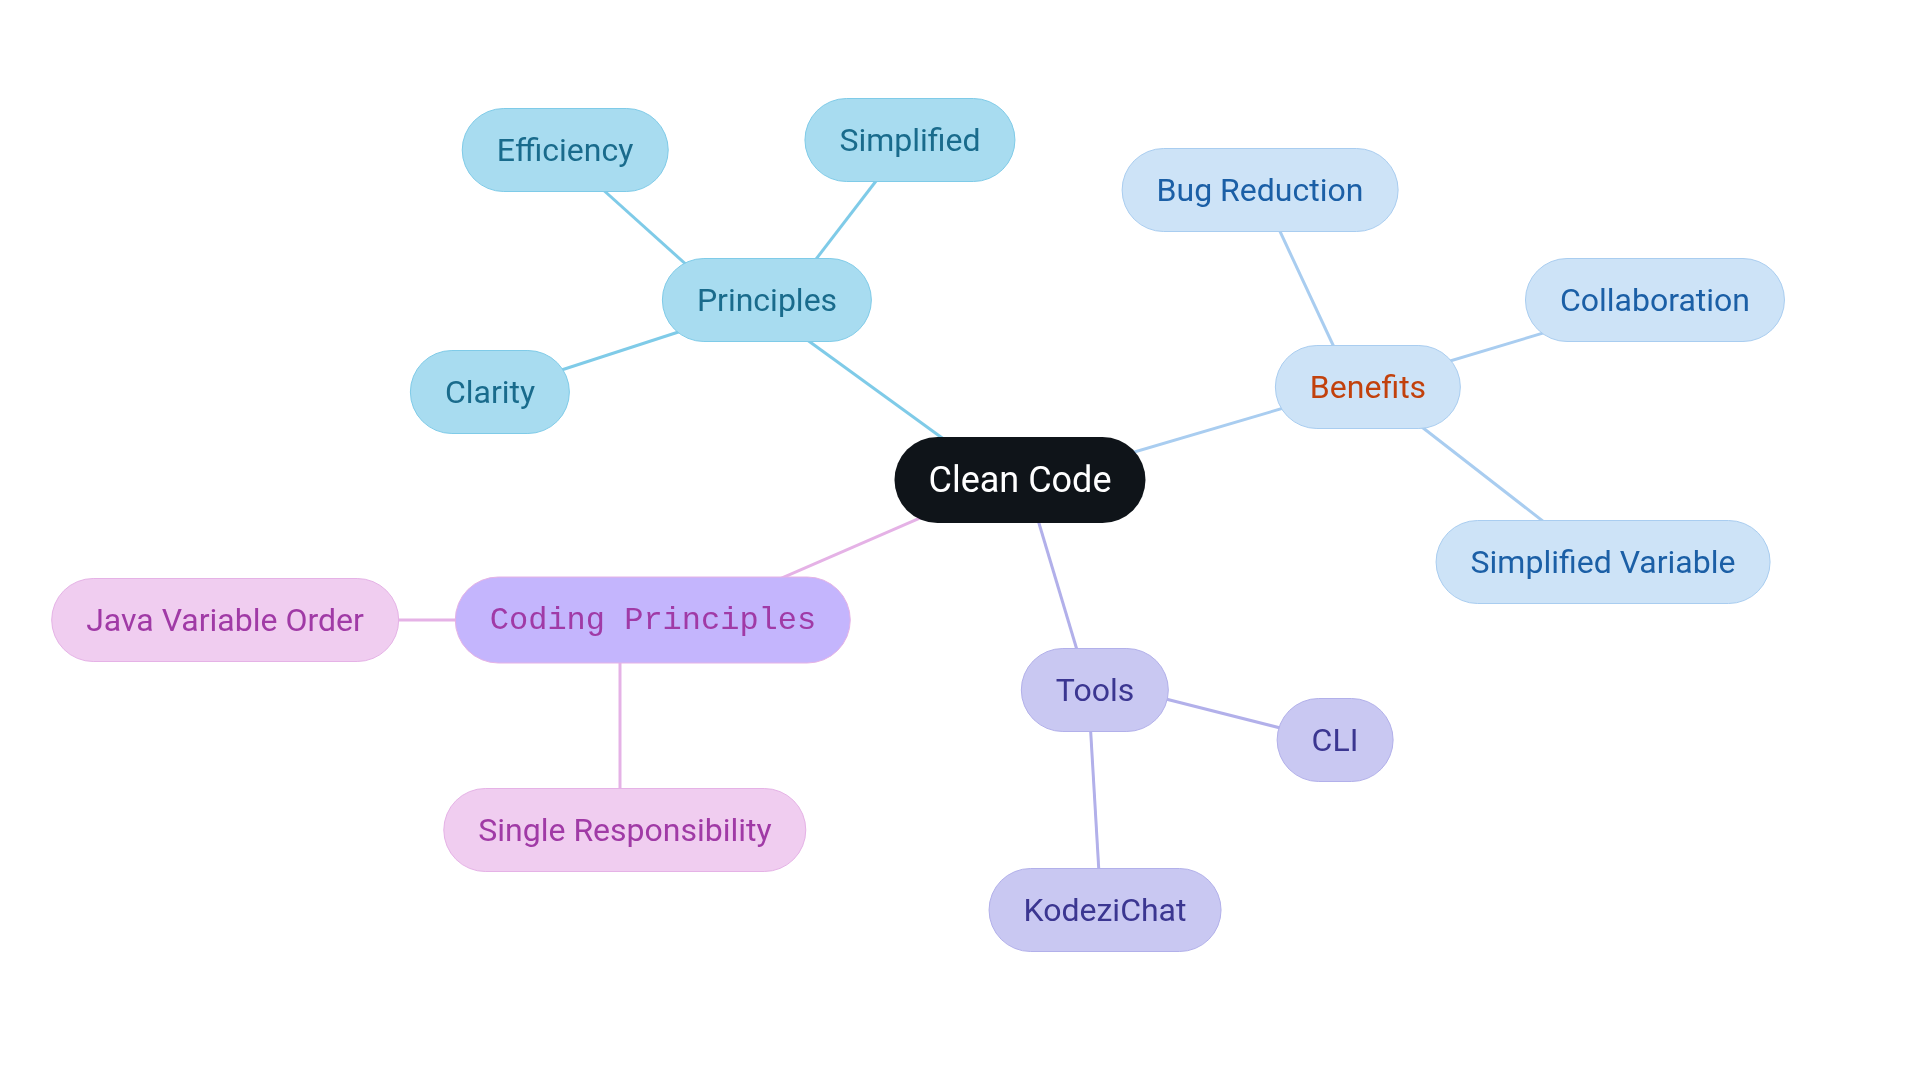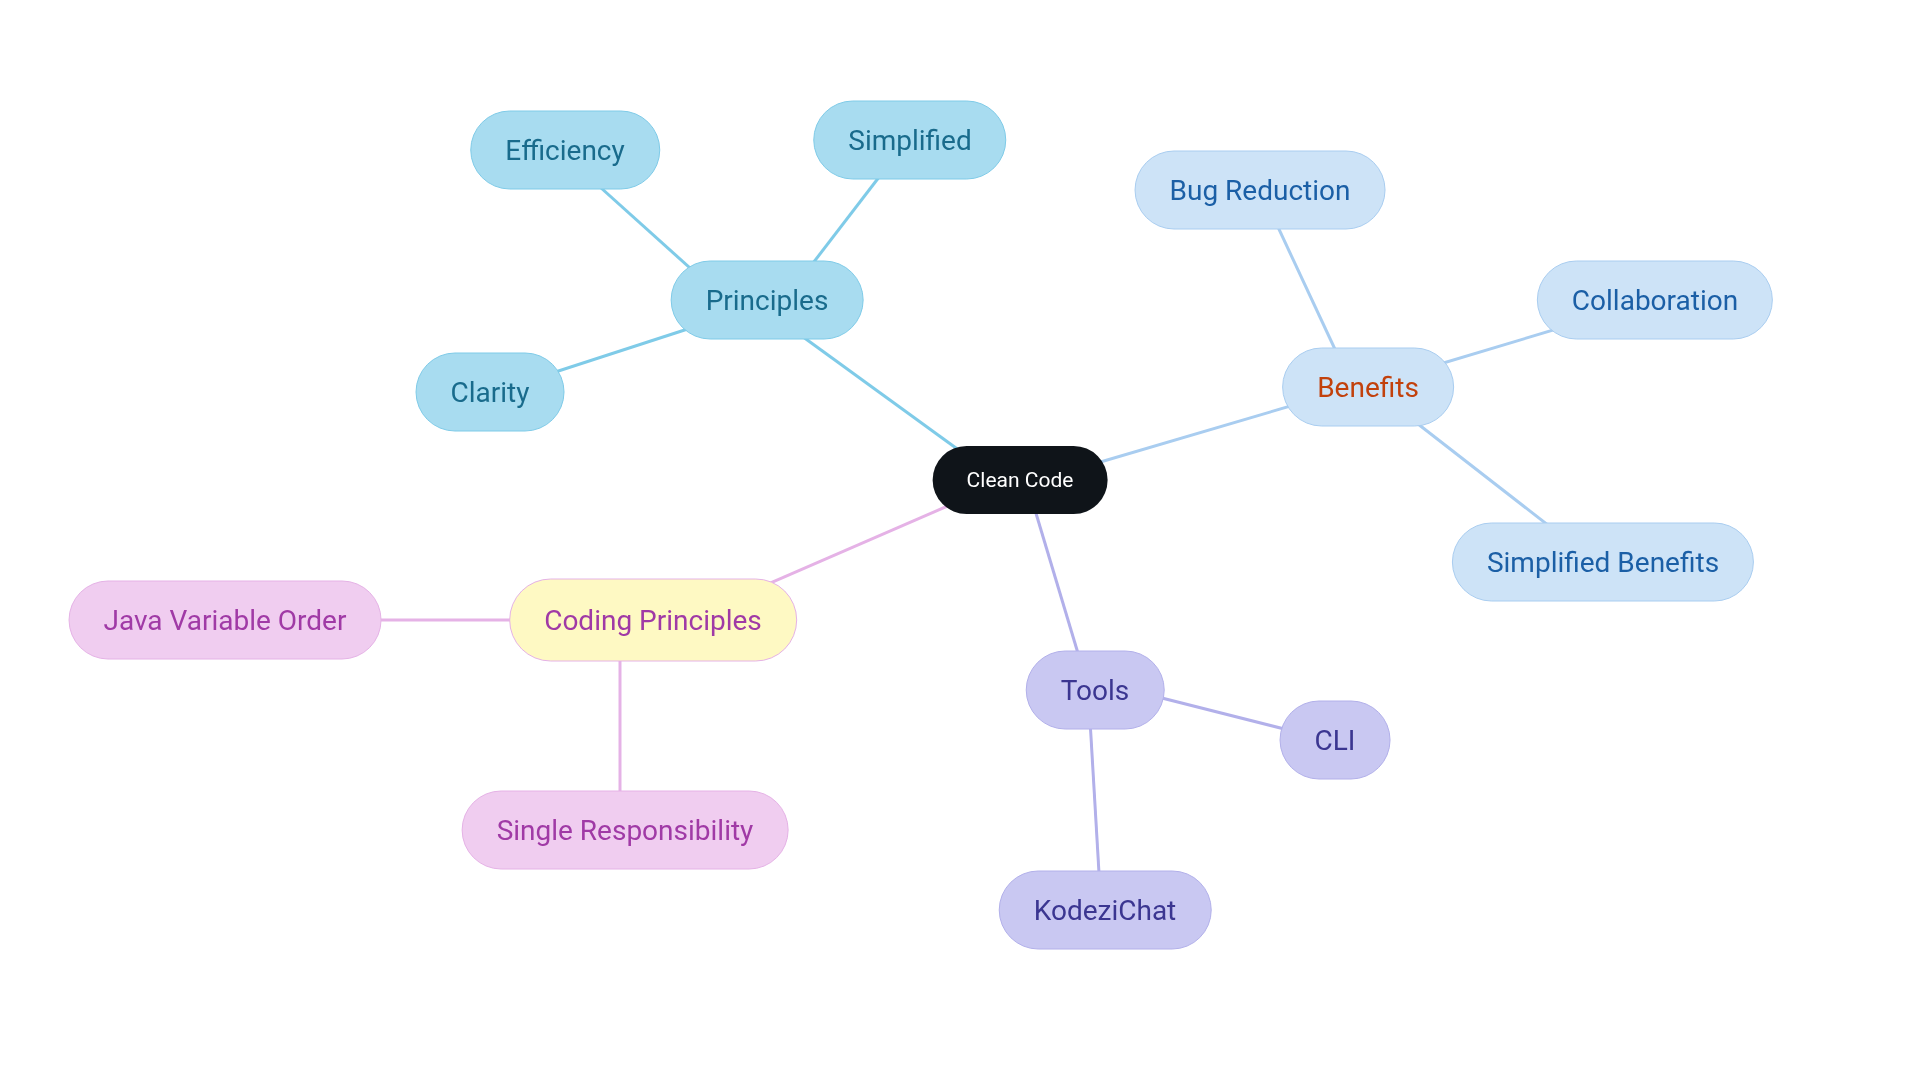--- a/index.html
+++ b/index.html
@@ -19,31 +19,31 @@
     width: 1920px;
     height: 1083px;
     pointer-events: none;
   }
   .node {
     position: absolute;
     border-radius: 999px;
     display: flex;
     align-items: center;
     justify-content: center;
-    font-size: 28px;
+    font-size: 32px;
     white-space: nowrap;
     box-sizing: border-box;
     transform: translate(-50%, -50%);
   }
   
   .node.root {
     background: #0f1419;
     color: #ffffff;
     padding: 22px 34px;
-    font-size: 21px;
+    font-size: 36px;
   }
   
   .node.cyan-main {
     background: #a8dcf0;
     color: #196b8c;
     border: 1px solid #7fcbe8;
     padding: 22px 34px;
   }
   .node.cyan-leaf {
     background: #a8dcf0;
@@ -73,24 +73,25 @@
   }
   .node.purple-leaf {
     background: #c9c8f2;
     color: #3b3691;
     border: 1px solid #b2b0ea;
     padding: 22px 34px;
     text-align: center;
   }
   
   .node.pink-main {
-    background: #fef9c3;
+    background: #c4b5fd;
     color: #a03aa6;
     border: 1px solid #e5b2e6;
     padding: 24px 34px;
+    font-family: Liberation Mono, monospace;
   }
   .node.pink-leaf {
     background: #f0cdf0;
     color: #a03aa6;
     border: 1px solid #e5b2e6;
     padding: 22px 34px;
   }
 </style>
 </head>
 <body>
@@ -146,21 +147,21 @@
 <div class="node blue-main" style="left:1368px; top:387px;">
   <span>Benefits</span>
 </div>
 <div class="node blue-leaf" style="left:1260px; top:190px;">
   <span>Bug Reduction</span>
 </div>
 <div class="node blue-leaf" style="left:1655px; top:300px;">
   <span>Collaboration</span>
 </div>
 <div class="node blue-leaf" style="left:1603px; top:562px;">
-  <span>Simplified Benefits</span>
+  <span>Simplified Variable</span>
 </div>
 
 <div class="node purple-main" style="left:1095px; top:690px;">
   <span>Tools</span>
 </div>
 <div class="node purple-leaf" style="left:1335px; top:740px;">
   <span>CLI</span>
 </div>
 <div class="node purple-leaf" style="left:1105px; top:910px;">
   <span>KodeziChat</span>

